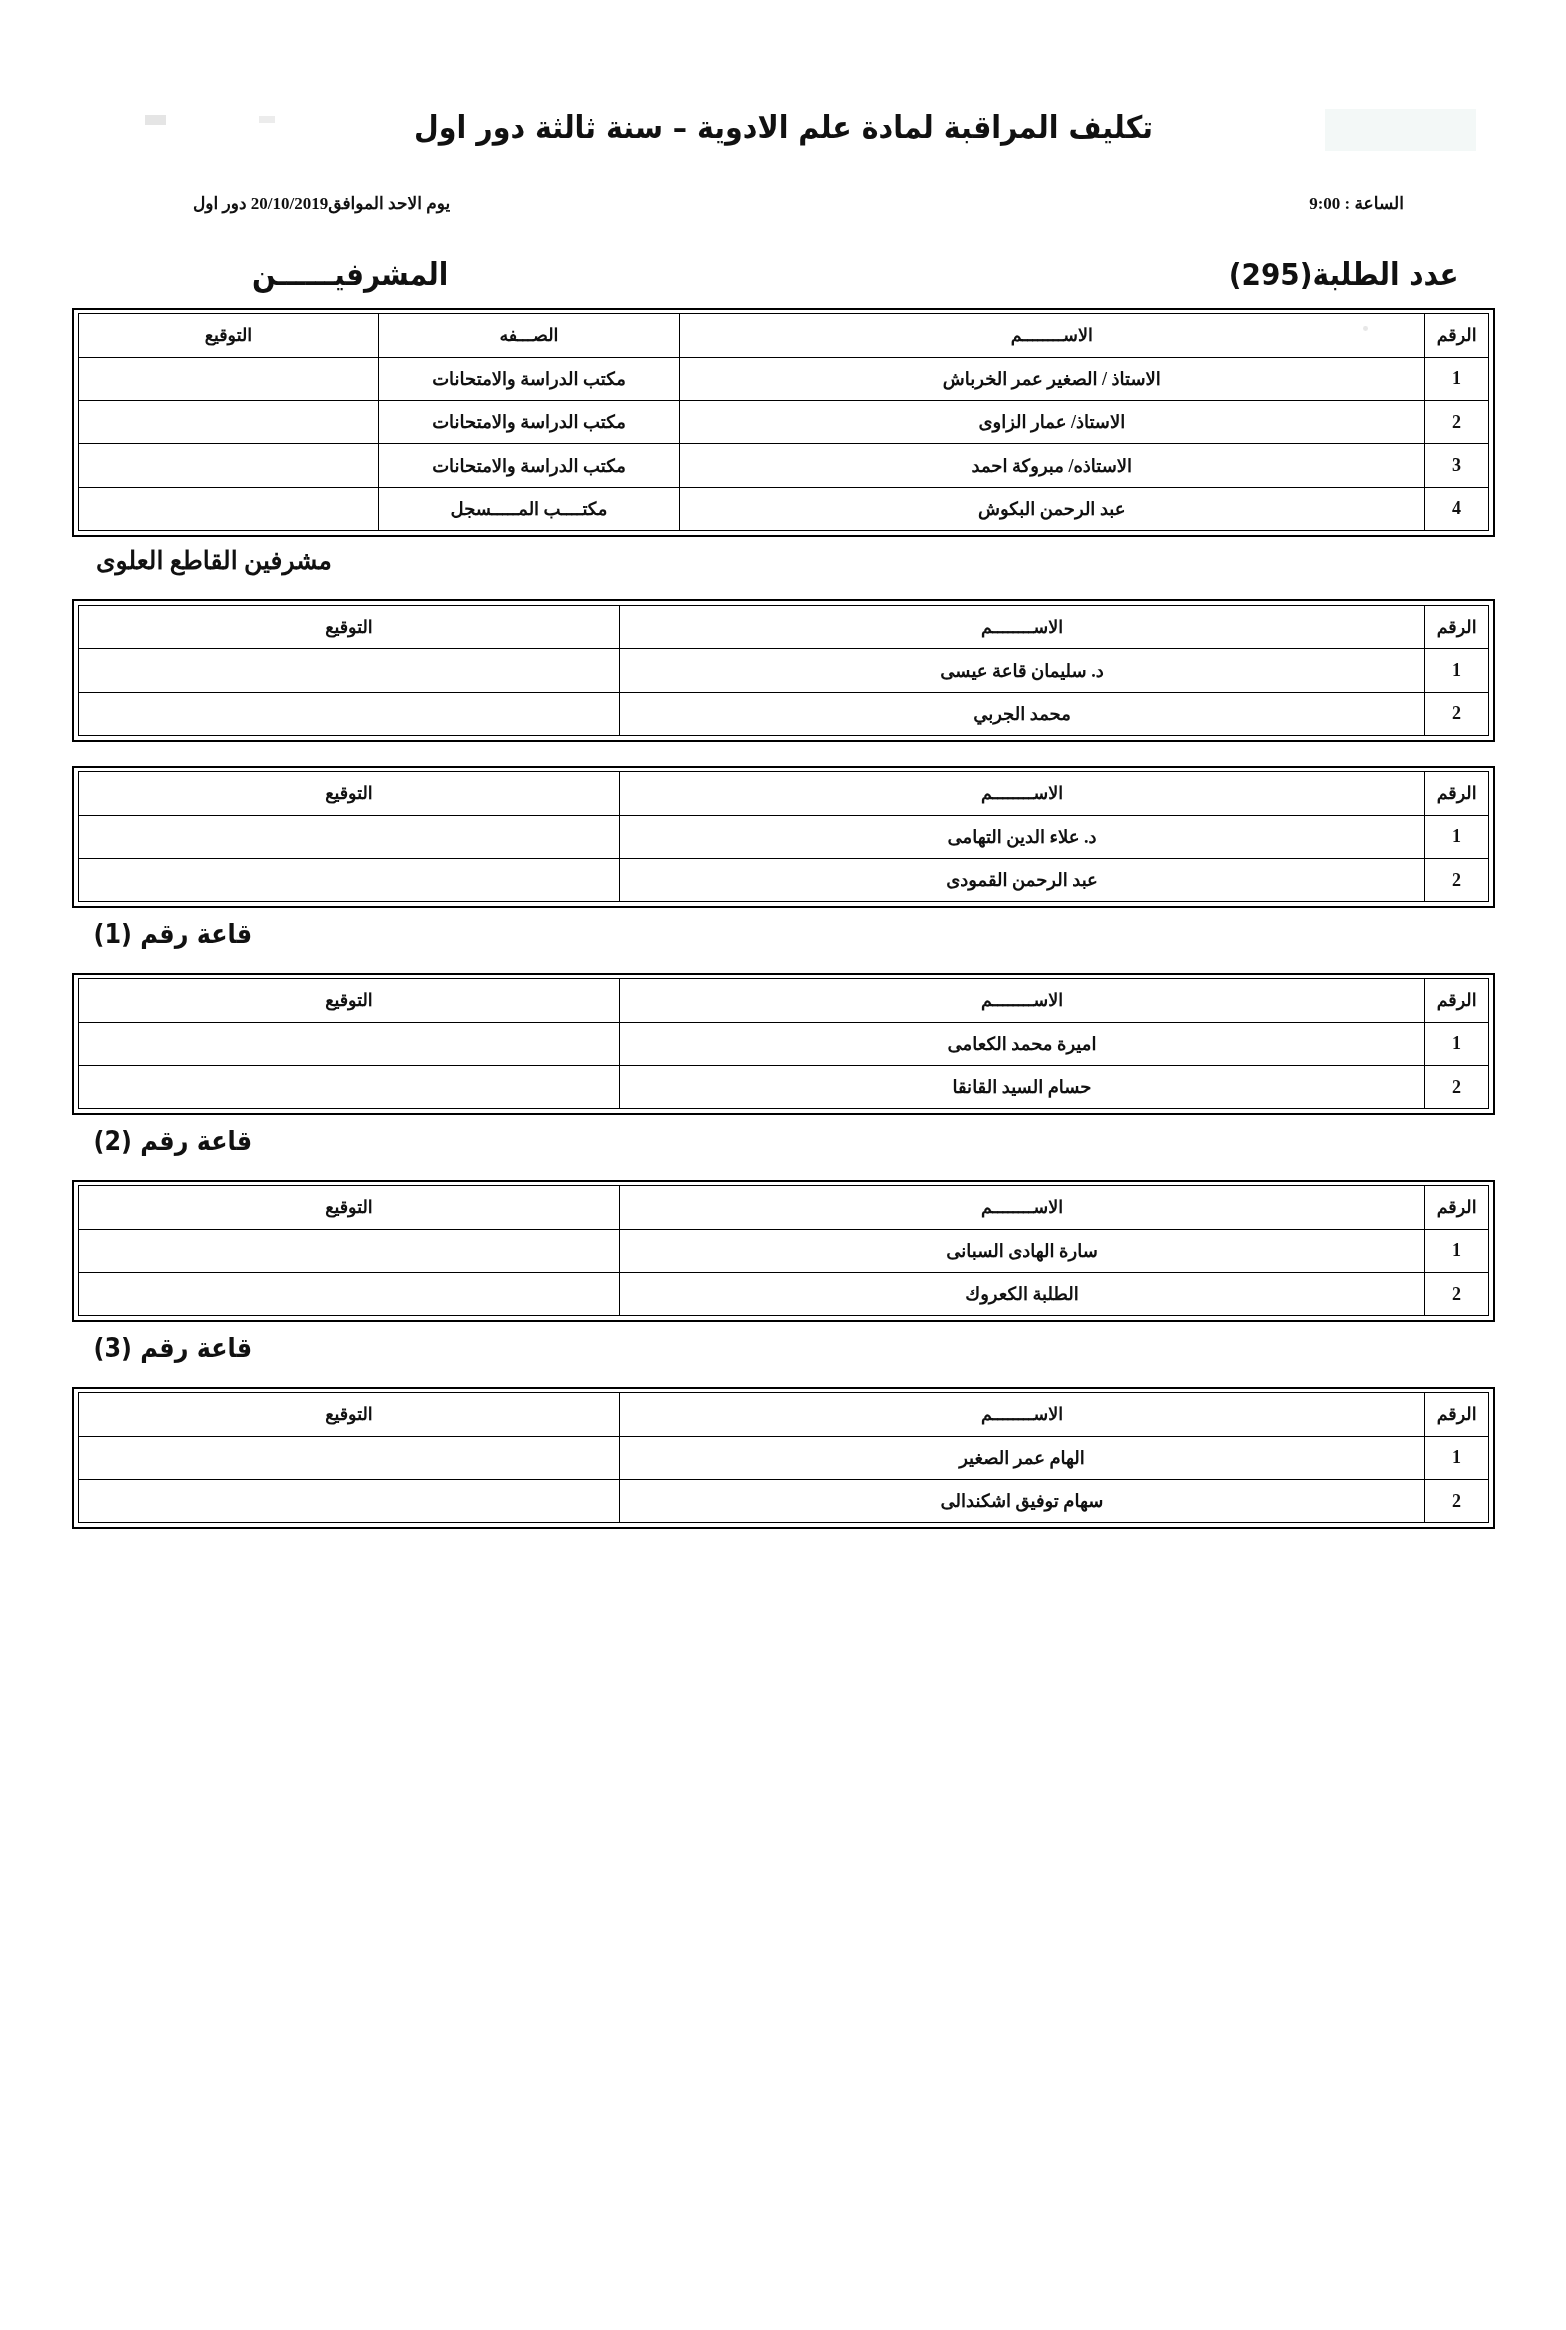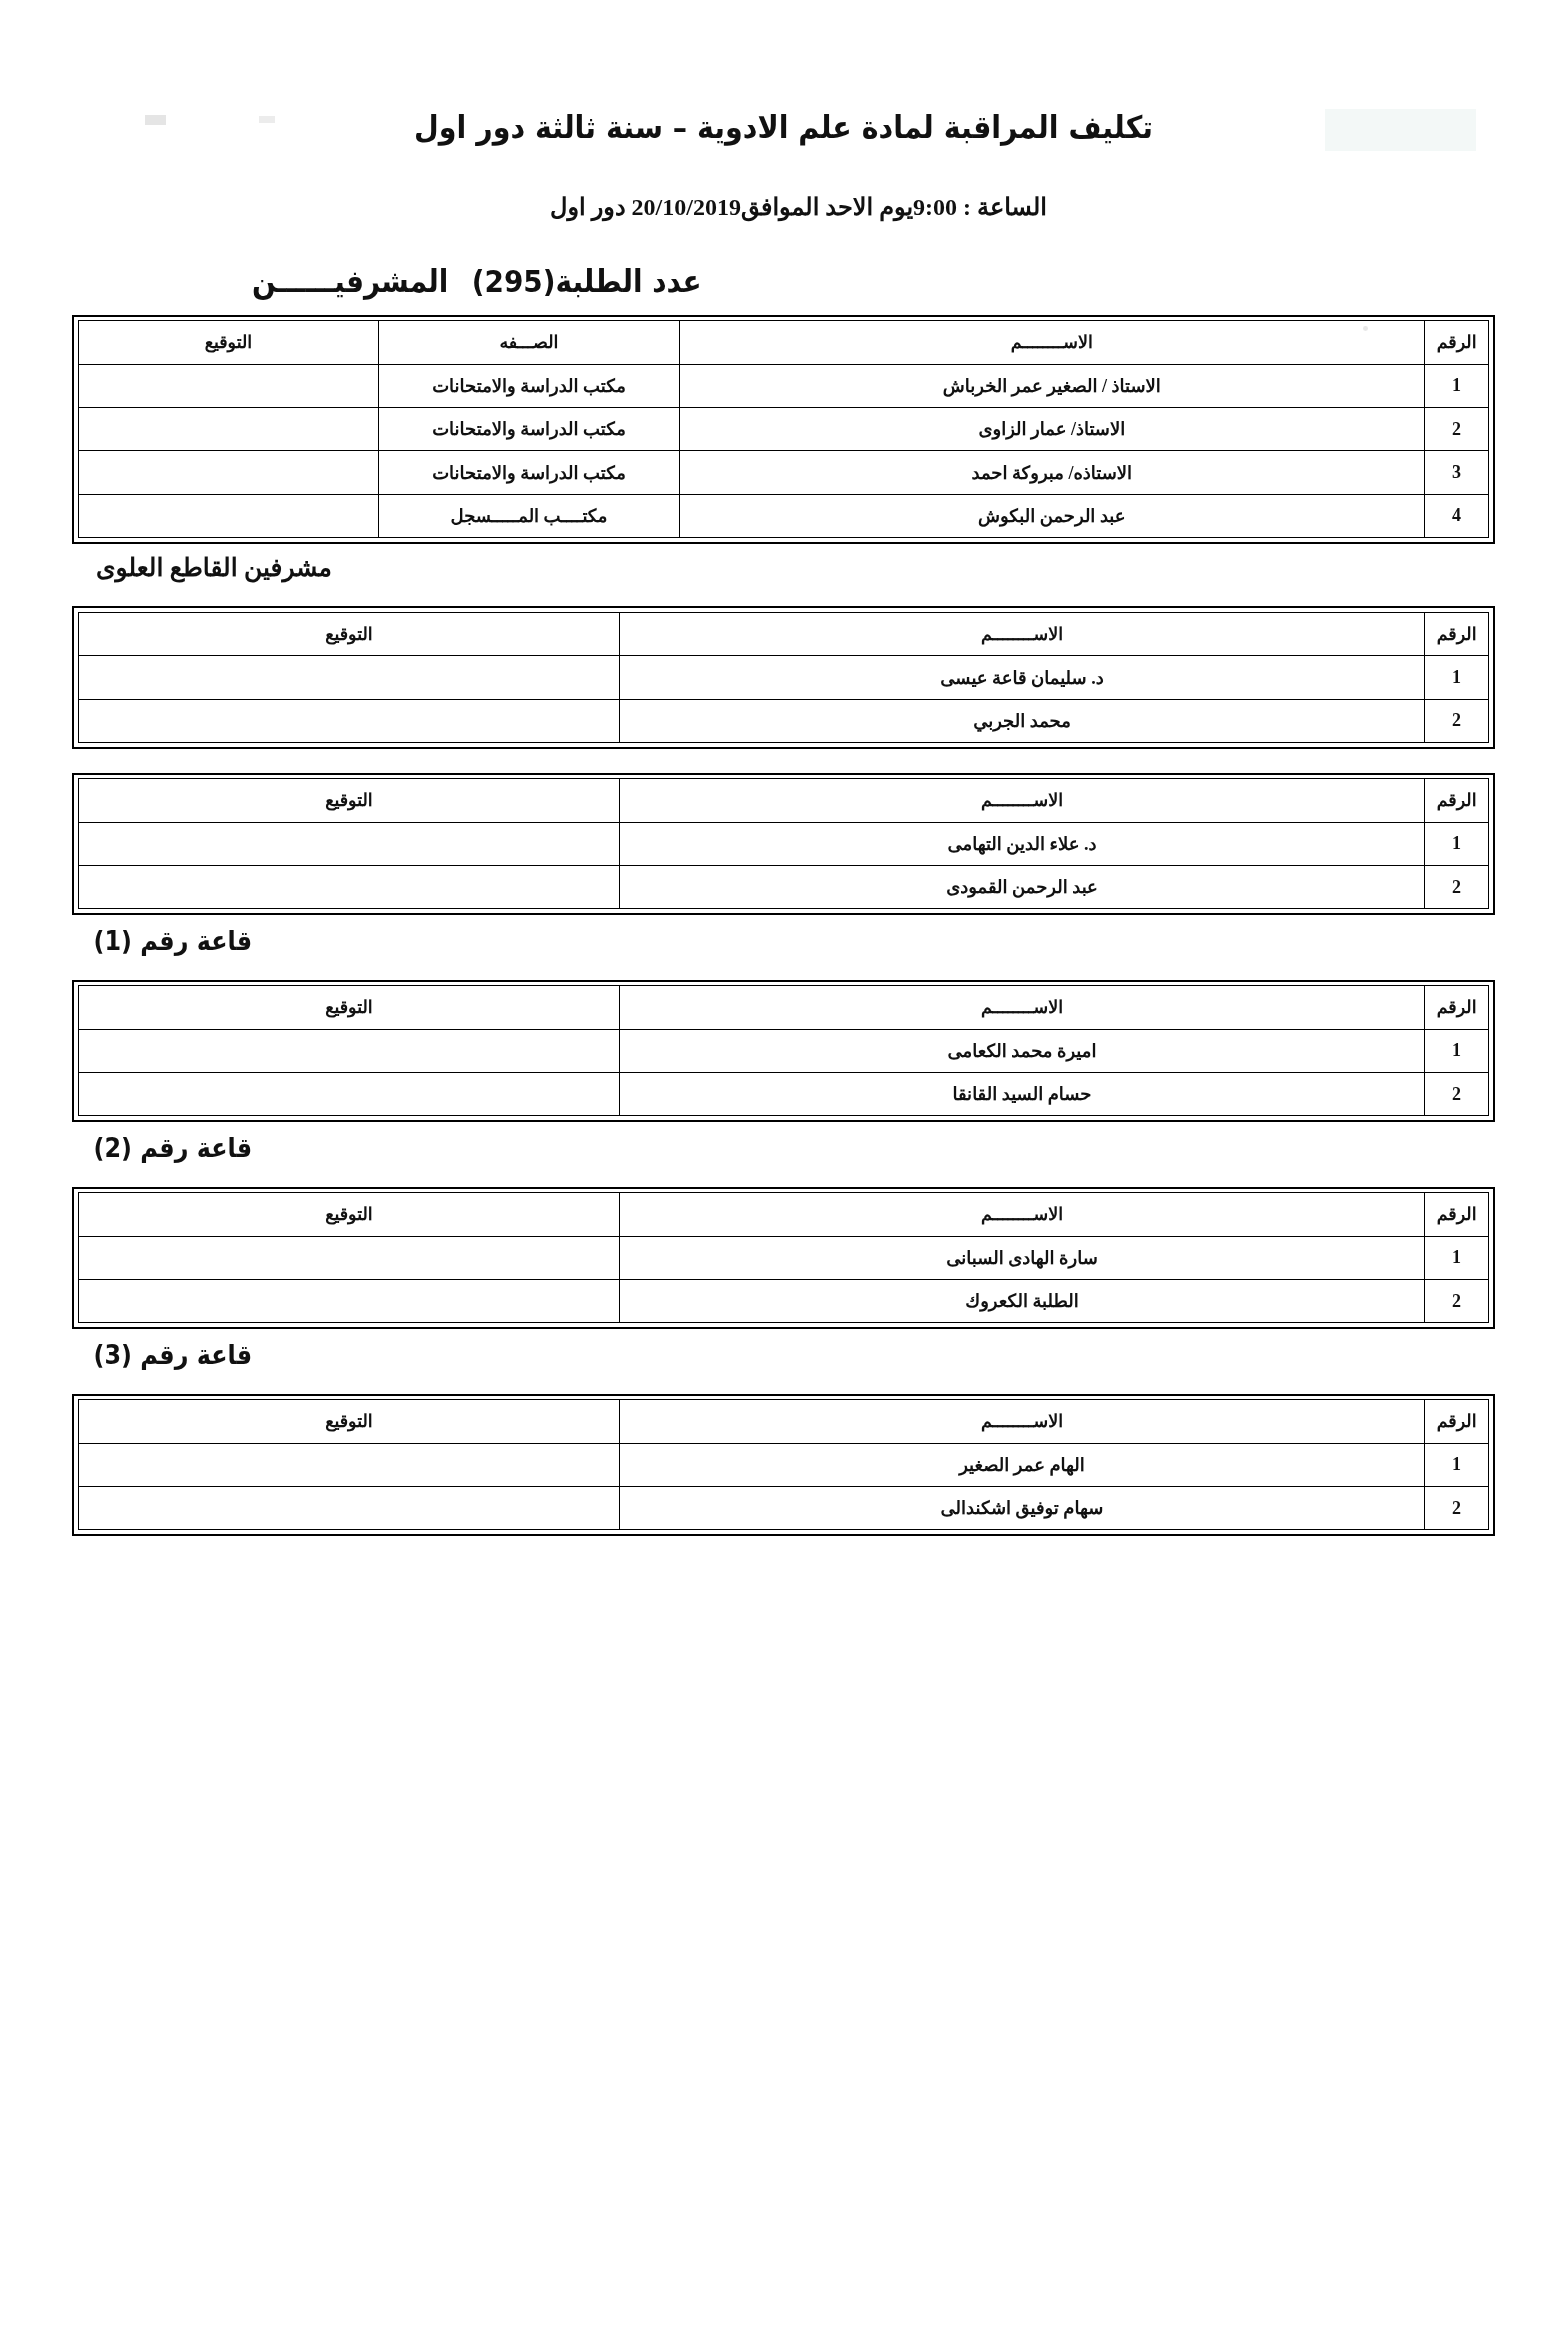--- a/index.html
+++ b/index.html
@@ -40,34 +40,34 @@
     letter-spacing: -0.6px;
     margin-top: 109px;
     font-family: "DejaVu Sans", sans-serif;
     transform: scaleX(0.92);
   }
 
   .subtitle-row {
     margin-top: 48px;
     display: flex;
     flex-direction: row-reverse;
-    justify-content: center;
+    justify-content: space-between;
     align-items: baseline;
-    font-size: 24px;
+    font-size: 17px;
     font-weight: bold;
     padding: 0 91px 0 121px;
     font-family: "Liberation Serif", serif;
   }
   .subtitle-row .seg { white-space: nowrap; }
 
   .counts-row {
     margin-top: 42px;
     display: flex;
     flex-direction: row-reverse;
-    justify-content: flex-start;
+    justify-content: space-between;
     align-items: baseline;
     padding: 0 24px 0 169px;
   }
   .counts-row .big {
     font-size: 31px;
     font-weight: bold;
     font-family: "DejaVu Sans", sans-serif;
     transform: scaleX(0.9);
     letter-spacing: -1.2px;
   }

